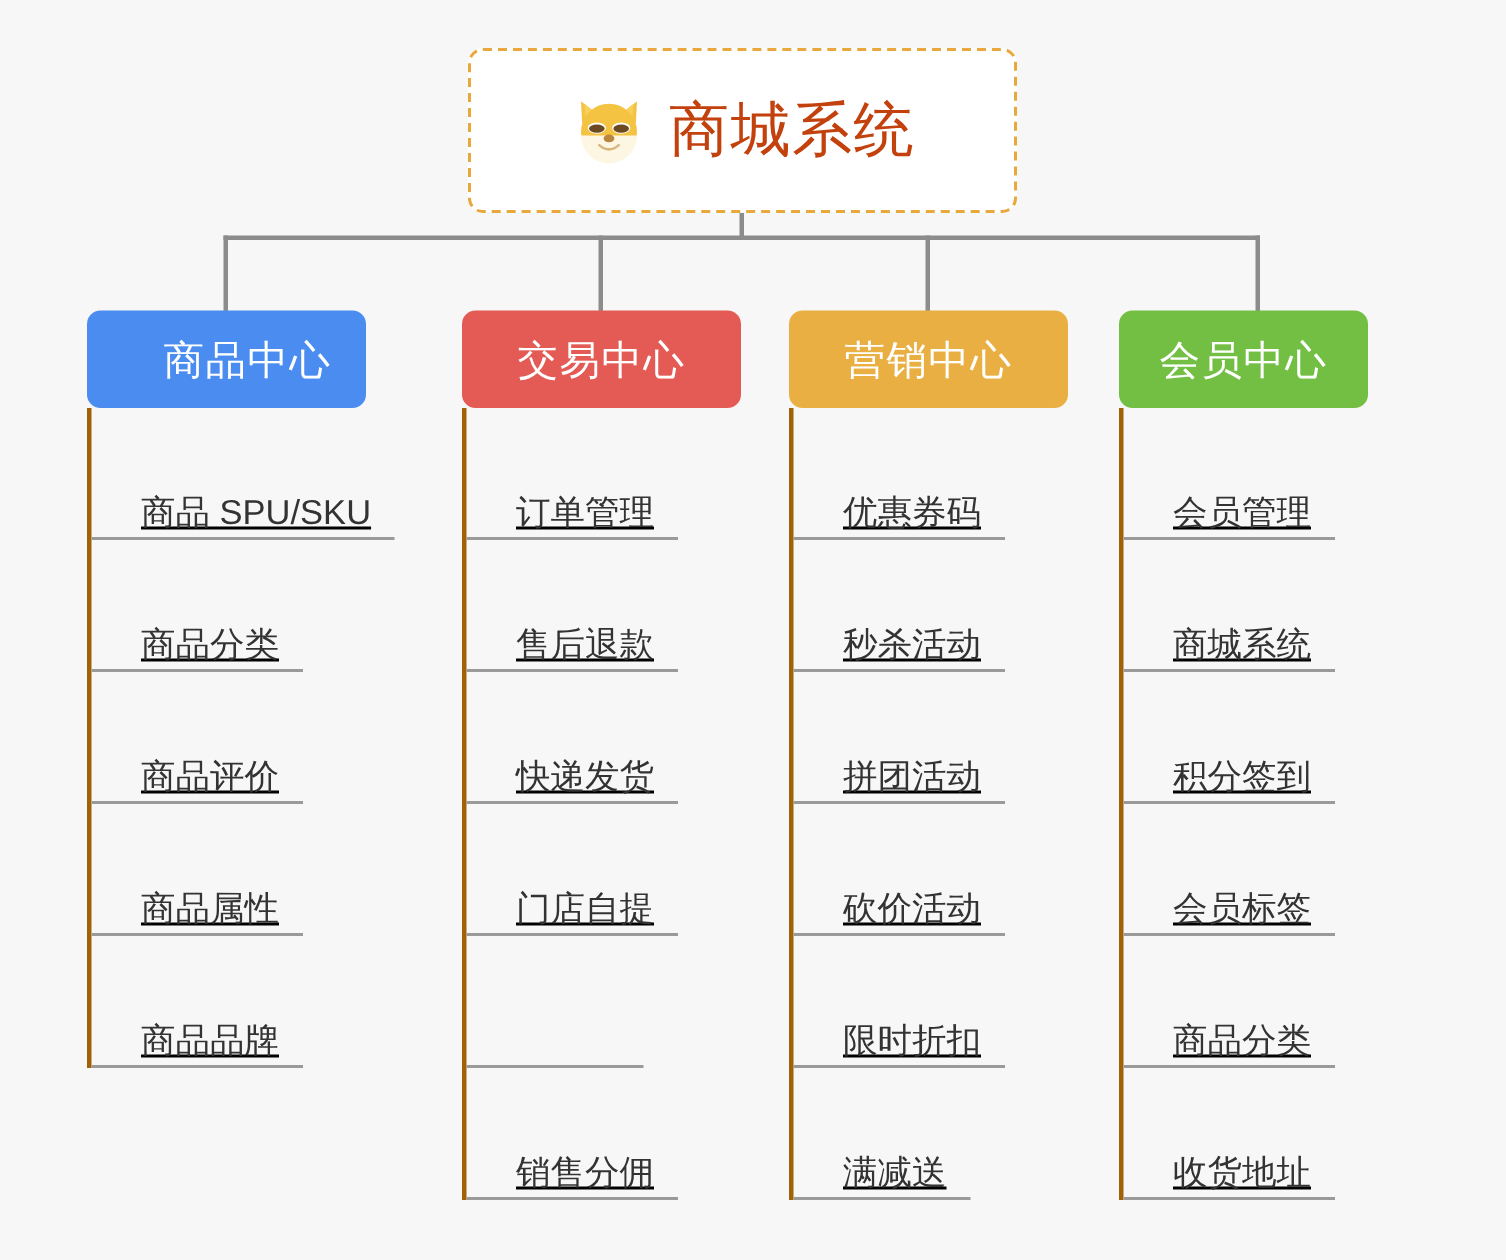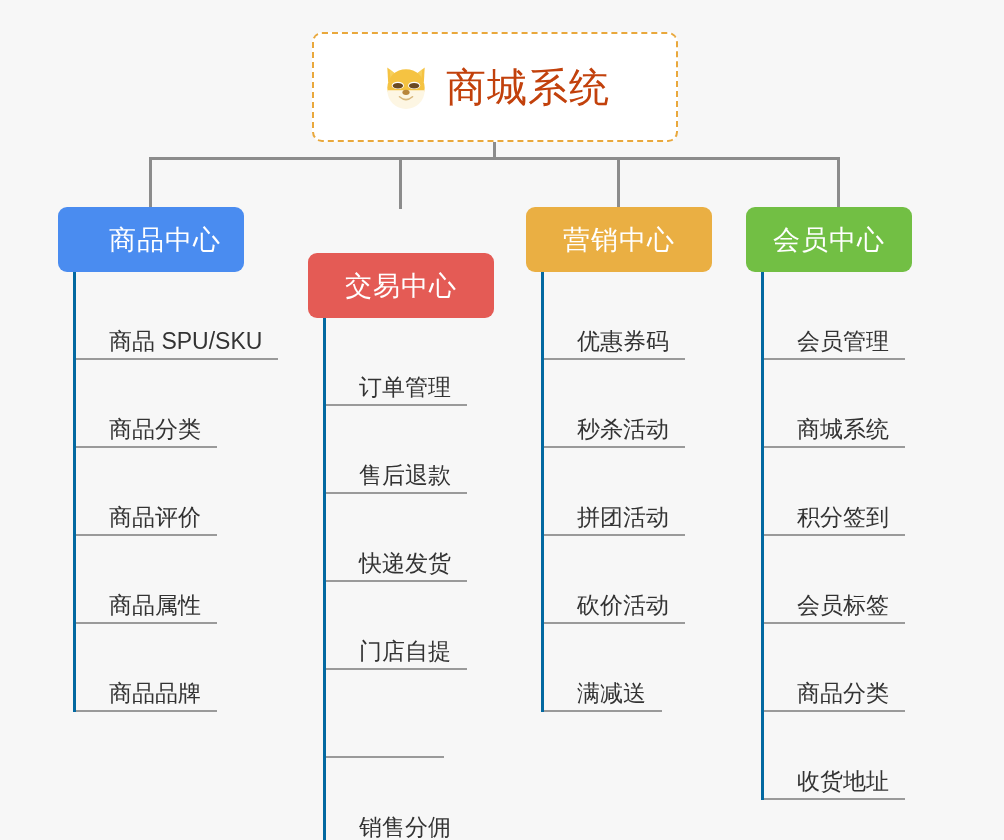--- a/index.html
+++ b/index.html
@@ -69,23 +69,23 @@
     display: flex;
     align-items: center;
     justify-content: center;
     color: #ffffff;
     font-size: 27px;
     letter-spacing: 1px;
     box-sizing: border-box;
   }
   .branch-body {
     position: relative;
-    margin-left: 15px;
-    border-left: 3px solid #0369a1;
+    border-left: 3px solid #a16207;
     padding-top: 0;
+    text-decoration: underline;
   }
   .leaf {
     height: 88px;
     position: relative;
     box-sizing: border-box;
     display: flex;
     align-items: flex-end;
   }
   .leaf-label {
     display: inline-block;
@@ -100,21 +100,21 @@
     left: 0;
     bottom: 0;
     height: 2px;
     background: #9a9a9a;
   }
 
   
   #branch-0 { left: 58px; }
   #branch-0 .branch-header { width: 186px; }
   #branch-1 { left: 308px; }
-  #branch-1 .branch-header { width: 186px; margin-top: 46px; }
+  #branch-1 .branch-header { width: 186px; }
   #branch-2 { left: 526px; }
   #branch-2 .branch-header { width: 186px; }
   #branch-3 { left: 746px; }
   #branch-3 .branch-header { width: 166px; }
 </style>
 </head>
 <body style="background: rgb(247, 247, 247);">
 
 <div id="mindmap">
 
@@ -221,20 +221,24 @@
       </div>
       <div class="leaf">
         <span class="leaf-label">拼团活动</span>
         <span class="leaf-underline" style="width: 141px;"></span>
       </div>
       <div class="leaf">
         <span class="leaf-label">砍价活动</span>
         <span class="leaf-underline" style="width: 141px;"></span>
       </div>
       <div class="leaf">
+        <span class="leaf-label">限时折扣</span>
+        <span class="leaf-underline" style="width: 141px;"></span>
+      </div>
+      <div class="leaf">
         <span class="leaf-label">满减送</span>
         <span class="leaf-underline" style="width: 118px;"></span>
       </div>
     </div>
   </div>
 
   <div class="branch" id="branch-3">
     <div class="branch-header" style="background: rgb(114, 191, 68);">
       <span>会员中心</span>
     </div>

